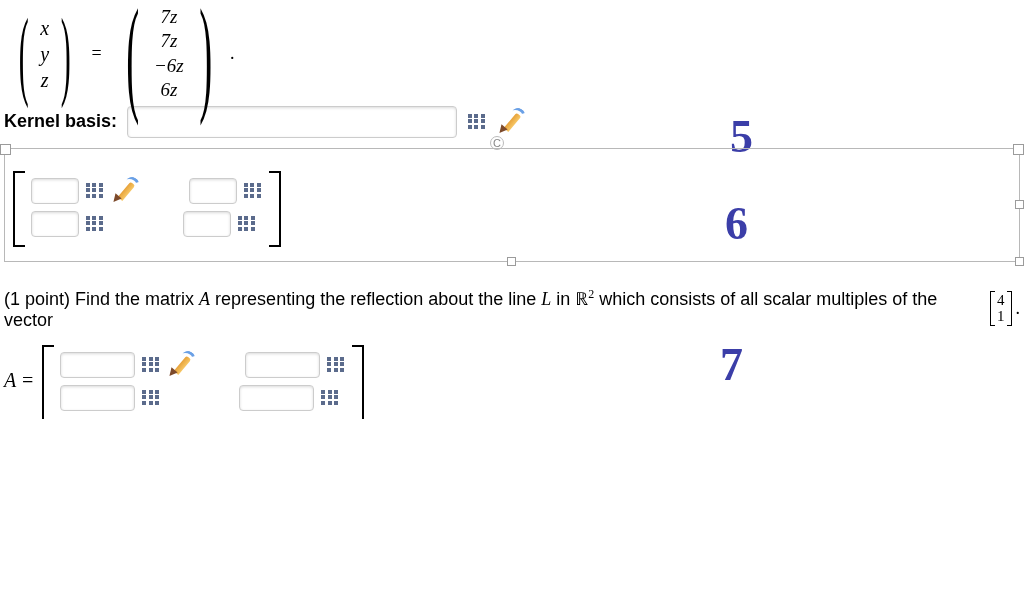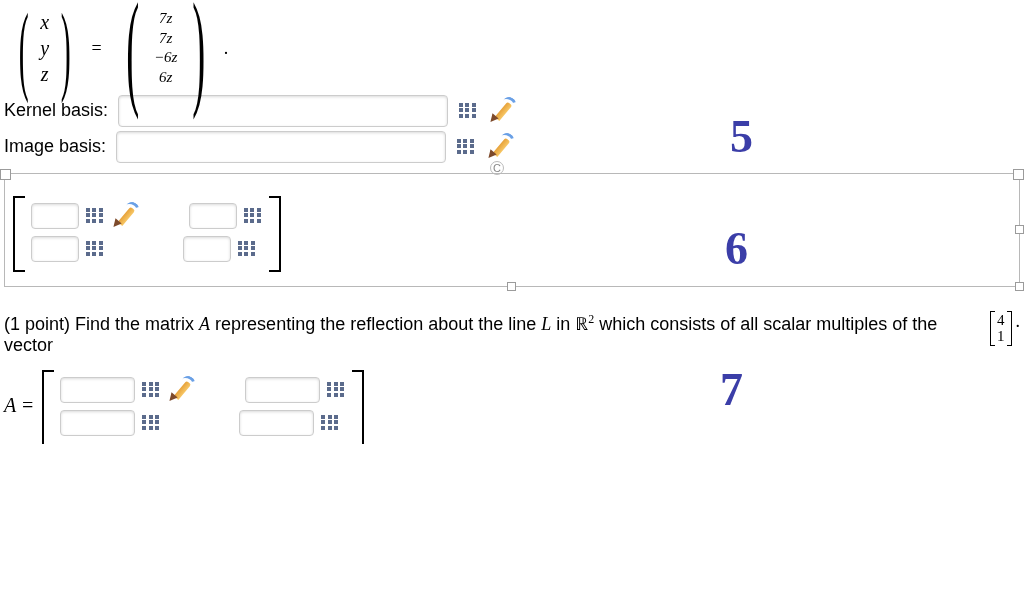--- a/index.html
+++ b/index.html
@@ -13,23 +13,23 @@
     background: #fff;
     position: relative;
   }
   .problem { padding: 6px 4px 2px 4px; }
   .p-text { display: inline; }
   .ital { font-style: italic; font-family: 'Times New Roman', serif; }
   .math { font-family: 'Times New Roman', serif; }
   .vec-outer { display:inline-flex; align-items:center; vertical-align:middle; margin:0 3px;}
   .paren { font-family:'Times New Roman',serif; font-size:100px; font-weight:300; line-height:0.65; transform:scaleX(0.3); display:inline-block; }
   .vec-col { display:flex; flex-direction:column; align-items:center; gap:2px; font-family:'Times New Roman',serif; font-style:italic; font-size:20px; line-height:1.2;}
-  .vec-col.tight { font-size:15px; line-height:1.18; }
+  .vec-col.tight { font-size:19px; line-height:1.18; }
   .row-line { display:flex; align-items:center; gap:10px; margin:4px 0; }
-  .label { display:inline-block; }
+  .label { display:inline-block;font-weight:bold; }
   .text-field {
     width: 330px; height:32px;
     border:1px solid #ccc; border-radius:4px;
     box-shadow: inset 0 1px 3px rgba(0,0,0,0.15);
     padding:4px 8px; font-size:15px;
   }
   .text-field.mini { width:48px; height:26px; }
   .text-field.mini2 { width:75px; height:26px; }
   .grip {
     width:20px; height:18px; display:grid; grid-template-columns:repeat(3,1fr); grid-template-rows:repeat(3,1fr); gap:1px;
@@ -126,40 +126,20 @@
         <span></span>
         <span></span>
         <span></span>
       </div>
     <div class="pencil">
         <div class="shaft"></div>
         <div class="tip"></div>
         <div class="swoosh"></div>
       </div>
   </div>
-  <div class="row-line">
-    <span class="label">Image basis:</span>
-    <input class="text-field" type="text" style="">
-    <div class="grip">
-        <span></span>
-        <span></span>
-        <span></span>
-        <span></span>
-        <span></span>
-        <span></span>
-        <span></span>
-        <span></span>
-        <span></span>
-      </div>
-    <div class="pencil">
-        <div class="shaft"></div>
-        <div class="tip"></div>
-        <div class="swoosh"></div>
-      </div>
-  </div>
   <span class="copyright-c" style="left:490px; bottom:-6px;">C</span>
   <span class="hand-num" style="left:730px; top:110px;">5</span>
 </div>
 
 <div class="sel-box">
   <span class="h1"></span>
     <span class="h2"></span>
     <span class="h3"></span>
   <div class="mat-wrap" style="margin-top:14px;">
     <div class="bracket l" style="align-self:stretch;">
@@ -233,21 +213,21 @@
       </div>
     </div>
     <div class="bracket r" style="align-self:stretch;">
         <span style="display:block;height:66px;"></span>
       </div>
   </div>
   <span class="hand-num" style="left:720px; top:48px;">6</span>
 </div>
 
 <div class="problem" style="position:relative; margin-top:18px;">
-  <div style="display:flex; align-items:flex-start;">
+  <div style="display:flex; align-items:center;">
     <div>
       <span>(1 point) </span><span>Find the matrix </span><span class="ital">A</span><span> representing the reflection about the line </span><span class="ital">L</span><span> in </span><span class="rsup">ℝ</span><span class="sup rsup">2</span><span> which consists of all scalar multiples of the vector </span>
     </div>
     <span class="tiny-bracket" style="margin:0 4px;">
       <span class="bl"></span>
       <span class="bc">
         <span>4</span>
         <span>1</span>
       </span>
       <span class="br"></span>

